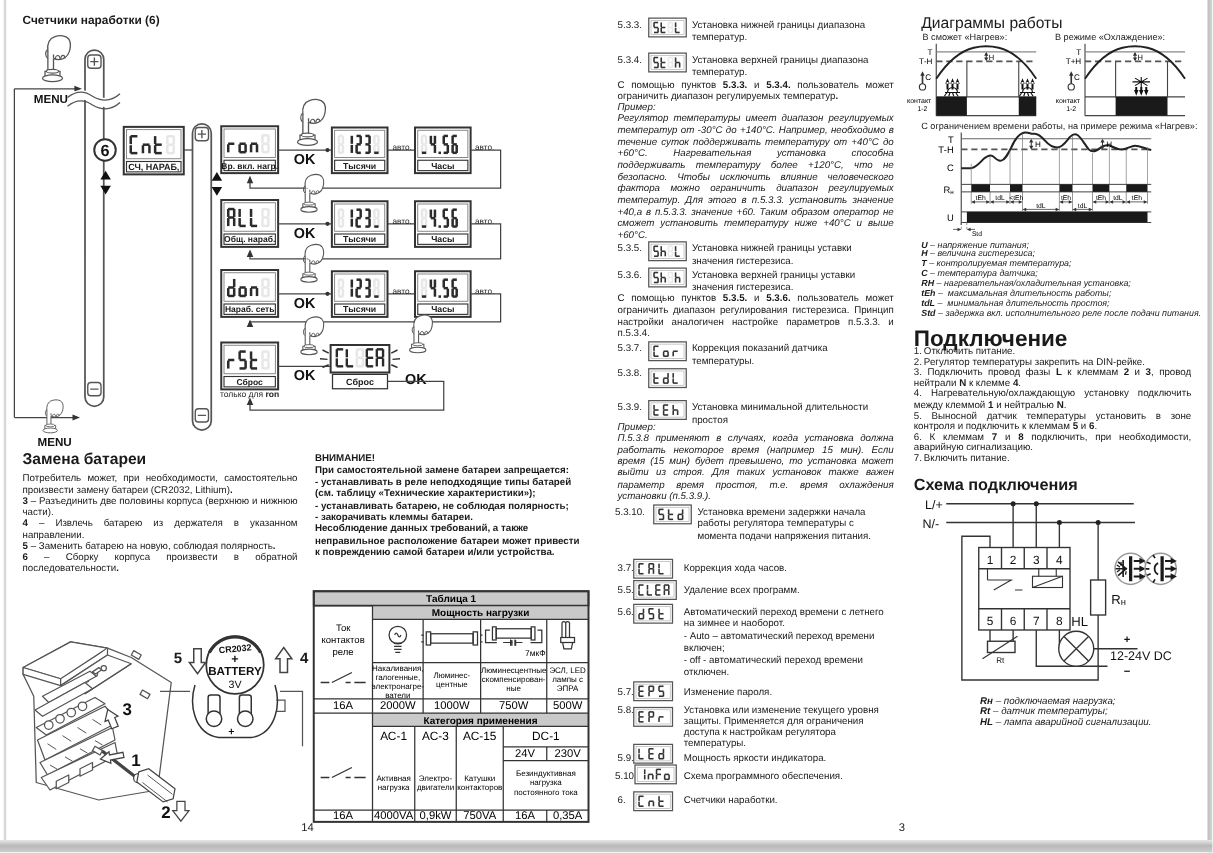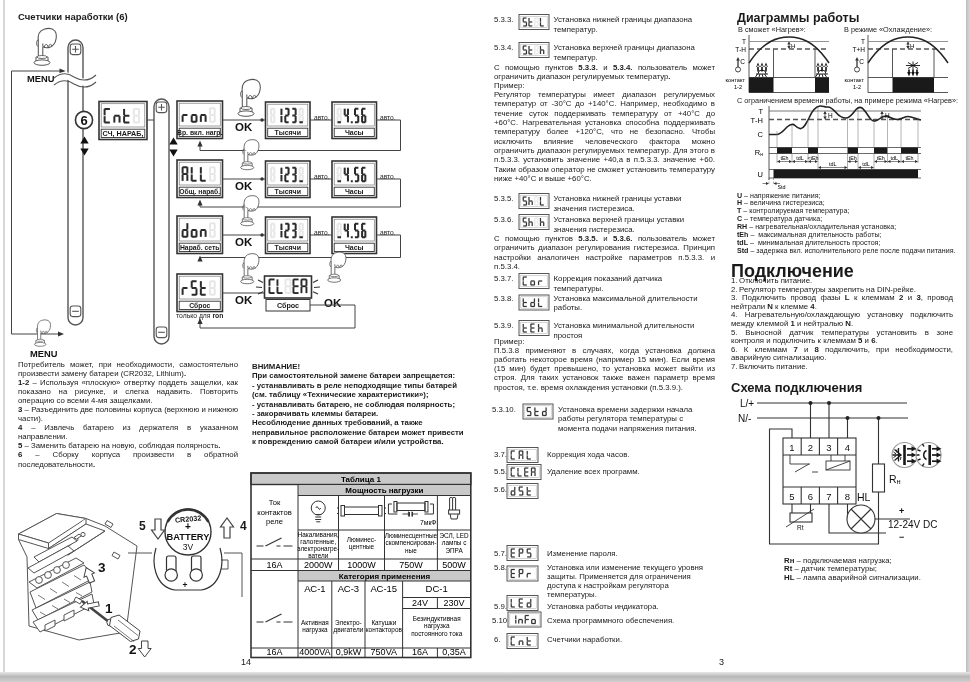--- a/index.html
+++ b/index.html
@@ -1,19 +1,19 @@
 <!DOCTYPE html>
 <html><head><meta charset="utf-8">
 <style>
 html,body{margin:0;padding:0;width:970px;height:682px;background:#fff;overflow:hidden;}
 body{font-family:"Liberation Sans",sans-serif;color:#1a1a1a;position:relative;-webkit-font-smoothing:antialiased;}
 .ab{position:absolute;}
 .j{text-align:justify;text-align-last:auto;}
 .b{font-weight:bold;}
-.i{}
+.i{font-style:italic;}
 svg{position:absolute;left:0;top:0;}
 svg text{font-family:"Liberation Sans",sans-serif;}
 </style></head><body>
 
 <div class="ab" style="left:3px;top:0;width:2px;height:676px;background:#d8d8d8"></div>
 
 <div class="ab" style="left:966px;top:0;width:4px;height:682px;background:linear-gradient(90deg,#bdbdbd,#d7d7d7)"></div>
 
 <div class="ab" style="left:0;top:672px;width:970px;height:10px;background:linear-gradient(180deg,#e8e8e8,#b9b9b9 45%,#cecece)"></div>
 
@@ -417,23 +417,23 @@
       <text x="324" y="307" font-size="11.5" font-weight="bold" fill="#111">OK</text>
       <path d="M310,305 H355 V328 H200 V321" fill="none" stroke="#444" stroke-width="1"></path>
       <path d="M200,318 l-2.6,6 h5.2 Z" fill="#333"></path>
       <text x="176" y="317.5" font-size="6.8" fill="#222">только для <tspan font-weight="bold">ron</tspan></text>
       <path d="M147,120 H154" stroke="#444" stroke-width="1"></path>
     </svg>
   </div>
 
 <div class="ab" style="left:18px;top:360px;width:220px">
 
+<div style="font-size:12.5px;font-weight:bold;margin-bottom:4px">Замена батареи</div>
 <div class="j" style="font-size:7.8px;line-height:9.05px">
 <div class="j">Потребитель может, при необходимости, самостоятельно произвести замену батареи (CR2032, Lithium)<span class="b">.</span></div>
-<div class="j"><span class="b">1-2</span> – Используя «плоскую» отвертку поддеть защелки, как показано на рисунке, и слегка надавить. Повторить операцию со всеми 4-мя защелками.</div>
 <div class="j"><span class="b">3</span> – Разъединить две половины корпуса (верхнюю и нижнюю части).</div>
 <div class="j"><span class="b">4</span> – Извлечь батарею из держателя в указанном направлении.</div>
 <div class="j"><span class="b">5</span> – Заменить батарею на новую, соблюдая полярность<span class="b">.</span></div>
 <div class="j"><span class="b">6</span> – Сборку корпуса произвести в обратной последовательности<span class="b">.</span></div>
 </div>
 </div>
 
 <div class="ab b j" style="left:252px;top:362px;width:219px;font-size:7.8px;line-height:9.4px">
 ВНИМАНИЕ!<br>
 При самостоятельной замене батареи запрещается:<br>
@@ -764,21 +764,20 @@
       <rect x="523.16" y="301.88" width="3.67" height="1.25" fill="#333" fill-opacity="1.0"></rect>
       <rect x="533.82" y="298.46" width="1.25" height="3.76" fill="#333" fill-opacity="1.0"></rect>
       <rect x="533.82" y="302.78" width="1.25" height="3.76" fill="#333" fill-opacity="1.0"></rect>
       <rect x="530.83" y="305.85" width="3.67" height="1.25" fill="#333" fill-opacity="1.0"></rect>
       <rect x="530.27" y="302.78" width="1.25" height="3.76" fill="#333" fill-opacity="1.0"></rect>
       <rect x="530.83" y="301.88" width="3.67" height="1.25" fill="#333" fill-opacity="1.0"></rect>
       <rect x="538.50" y="305.85" width="3.67" height="1.25" fill="#333" fill-opacity="1.0"></rect>
       <rect x="537.93" y="302.78" width="1.25" height="3.76" fill="#333" fill-opacity="1.0"></rect>
       <rect x="537.93" y="298.46" width="1.25" height="3.76" fill="#333" fill-opacity="1.0"></rect>
     </svg>
-    <div class="ab j" style="left:553.5px;top:293.5px;width:160.5px;font-size:7.8px;line-height:9.7px">Установка максимальной длительности<br>работы.</div>
     <div class="ab" style="left:494px;top:321px;font-size:7.8px">5.3.9.</div>
     <svg style="position:absolute;left:0;top:0" width="970" height="682" viewBox="0 0 970 682">
       <rect x="519" y="320.5" width="30" height="15" fill="#fff" stroke="#555" stroke-width="1.0"></rect>
       <rect x="520.8" y="322.3" width="26.4" height="11.4" fill="#fff" stroke="#aaa" stroke-width="0.5"></rect>
       <rect x="523.16" y="331.35" width="3.67" height="1.25" fill="#333" fill-opacity="1.0"></rect>
       <rect x="522.60" y="328.28" width="1.25" height="3.76" fill="#333" fill-opacity="1.0"></rect>
       <rect x="522.60" y="323.96" width="1.25" height="3.76" fill="#333" fill-opacity="1.0"></rect>
       <rect x="523.16" y="327.38" width="3.67" height="1.25" fill="#333" fill-opacity="1.0"></rect>
       <rect x="530.83" y="323.40" width="3.67" height="1.25" fill="#333" fill-opacity="1.0"></rect>
       <rect x="530.83" y="331.35" width="3.67" height="1.25" fill="#333" fill-opacity="1.0"></rect>
@@ -869,20 +868,21 @@
       <rect x="519.16" y="486.40" width="3.67" height="1.25" fill="#333" fill-opacity="1.0"></rect>
       <rect x="522.15" y="491.28" width="1.25" height="3.76" fill="#333" fill-opacity="1.0"></rect>
       <rect x="519.16" y="494.35" width="3.67" height="1.25" fill="#333" fill-opacity="1.0"></rect>
       <rect x="518.60" y="486.96" width="1.25" height="3.76" fill="#333" fill-opacity="1.0"></rect>
       <rect x="519.16" y="490.38" width="3.67" height="1.25" fill="#333" fill-opacity="1.0"></rect>
       <rect x="527.16" y="494.35" width="3.67" height="1.25" fill="#333" fill-opacity="1.0"></rect>
       <rect x="526.60" y="491.28" width="1.25" height="3.76" fill="#333" fill-opacity="1.0"></rect>
       <rect x="526.60" y="486.96" width="1.25" height="3.76" fill="#333" fill-opacity="1.0"></rect>
       <rect x="527.16" y="490.38" width="3.67" height="1.25" fill="#333" fill-opacity="1.0"></rect>
     </svg>
+    <div class="ab j" style="left:547px;top:484.5px;width:167px;font-size:7.8px;line-height:9.7px">Автоматический переход времени с летнего<br>на зимнее и наоборот.<br>- Auto – автоматический переход времени<br>включен;<br>- off - автоматический переход времени<br>отключен.</div>
     <div class="ab" style="left:494px;top:548.5px;font-size:7.8px">5.7.</div>
     <svg style="position:absolute;left:0;top:0" width="970" height="682" viewBox="0 0 970 682">
       <rect x="507" y="545.5" width="31" height="15" fill="#fff" stroke="#555" stroke-width="1.0"></rect>
       <rect x="508.8" y="547.3" width="27.4" height="11.4" fill="#fff" stroke="#aaa" stroke-width="0.5"></rect>
       <rect x="511.16" y="548.40" width="3.67" height="1.25" fill="#333" fill-opacity="1.0"></rect>
       <rect x="511.16" y="556.35" width="3.67" height="1.25" fill="#333" fill-opacity="1.0"></rect>
       <rect x="510.60" y="553.28" width="1.25" height="3.76" fill="#333" fill-opacity="1.0"></rect>
       <rect x="510.60" y="548.96" width="1.25" height="3.76" fill="#333" fill-opacity="1.0"></rect>
       <rect x="511.16" y="552.38" width="3.67" height="1.25" fill="#333" fill-opacity="1.0"></rect>
       <rect x="519.16" y="548.40" width="3.67" height="1.25" fill="#333" fill-opacity="1.0"></rect>
@@ -926,21 +926,21 @@
       <rect x="519.16" y="606.35" width="3.67" height="1.25" fill="#333" fill-opacity="1.0"></rect>
       <rect x="518.60" y="603.28" width="1.25" height="3.76" fill="#333" fill-opacity="1.0"></rect>
       <rect x="518.60" y="598.96" width="1.25" height="3.76" fill="#333" fill-opacity="1.0"></rect>
       <rect x="519.16" y="602.38" width="3.67" height="1.25" fill="#333" fill-opacity="1.0"></rect>
       <rect x="530.15" y="598.96" width="1.25" height="3.76" fill="#333" fill-opacity="1.0"></rect>
       <rect x="530.15" y="603.28" width="1.25" height="3.76" fill="#333" fill-opacity="1.0"></rect>
       <rect x="527.16" y="606.35" width="3.67" height="1.25" fill="#333" fill-opacity="1.0"></rect>
       <rect x="526.60" y="603.28" width="1.25" height="3.76" fill="#333" fill-opacity="1.0"></rect>
       <rect x="527.16" y="602.38" width="3.67" height="1.25" fill="#333" fill-opacity="1.0"></rect>
     </svg>
-    <div class="ab j" style="left:547px;top:601.5px;width:167px;font-size:7.8px;line-height:9.7px">Установка работы индикатора.</div>
+    <div class="ab j" style="left:547px;top:601.5px;width:167px;font-size:7.8px;line-height:9.7px">Мощность яркости индикатора.</div>
     <div class="ab" style="left:492px;top:616px;font-size:7.8px">5.10.</div>
     <svg style="position:absolute;left:0;top:0" width="970" height="682" viewBox="0 0 970 682">
       <rect x="508" y="612" width="33" height="15" fill="#fff" stroke="#555" stroke-width="1.0"></rect>
       <rect x="509.8" y="613.8" width="29.4" height="11.4" fill="#fff" stroke="#aaa" stroke-width="0.5"></rect>
       <rect x="515.15" y="615.46" width="1.25" height="3.76" fill="#333" fill-opacity="1.0"></rect>
       <rect x="515.15" y="619.78" width="1.25" height="3.76" fill="#333" fill-opacity="1.0"></rect>
       <rect x="521.65" y="619.78" width="1.25" height="3.76" fill="#333" fill-opacity="1.0"></rect>
       <rect x="518.10" y="619.78" width="1.25" height="3.76" fill="#333" fill-opacity="1.0"></rect>
       <rect x="518.66" y="618.88" width="3.67" height="1.25" fill="#333" fill-opacity="1.0"></rect>
       <rect x="525.16" y="614.90" width="3.67" height="1.25" fill="#333" fill-opacity="1.0"></rect>
@@ -967,21 +967,21 @@
       <rect x="527.16" y="644.35" width="3.67" height="1.25" fill="#333" fill-opacity="1.0"></rect>
       <rect x="526.60" y="641.28" width="1.25" height="3.76" fill="#333" fill-opacity="1.0"></rect>
       <rect x="526.60" y="636.96" width="1.25" height="3.76" fill="#333" fill-opacity="1.0"></rect>
       <rect x="527.16" y="640.38" width="3.67" height="1.25" fill="#333" fill-opacity="1.0"></rect>
     </svg>
     <div class="ab j" style="left:547px;top:634.5px;width:167px;font-size:7.8px;line-height:9.7px">Счетчики наработки.</div>
 <div class="ab" style="left:719px;top:657px;font-size:9px">3</div>
   </div>
 
 <div class="ab" style="left:0;top:0;width:970px;height:682px">
-    <div class="ab" style="left:737px;top:11px;font-size:12.5px;font-weight:bold">Диаграммы работы</div>
+    <div class="ab" style="left:737px;top:11px;font-size:12.5px;font-weight:normal">Диаграммы работы</div>
     <div class="ab" style="left:738px;top:25px;font-size:7.3px">В сможет «Нагрев»:</div>
     <div class="ab" style="left:844px;top:25px;font-size:7.3px">В режиме «Охлаждение»:</div>
     <svg width="970" height="682" viewBox="0 0 970 682">
       <g stroke="#444" stroke-width="0.9" fill="none">
         <path d="M749,35 V92.5"></path>
         <path d="M749,41.5 H829" stroke="#888"></path>
         <path d="M749,49 H829" stroke-dasharray="5,3" stroke-width="1.4" stroke="#555"></path>
         <path d="M773.5,49 V77.5 M815,49 V77.5"></path>
         <path d="M749,77.5 H829 M749,92.5 H829"></path>
         <path d="M749,63 Q763,42 779,38.2 Q789,35.8 799,38.2 Q815,42 829,63" stroke="#222" stroke-width="1.5"></path>

